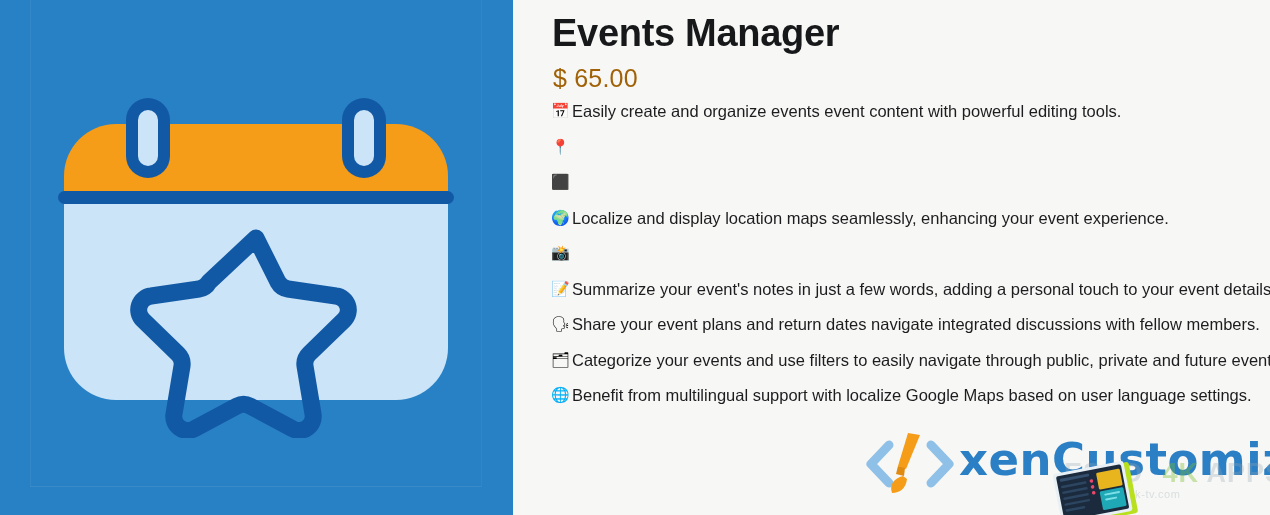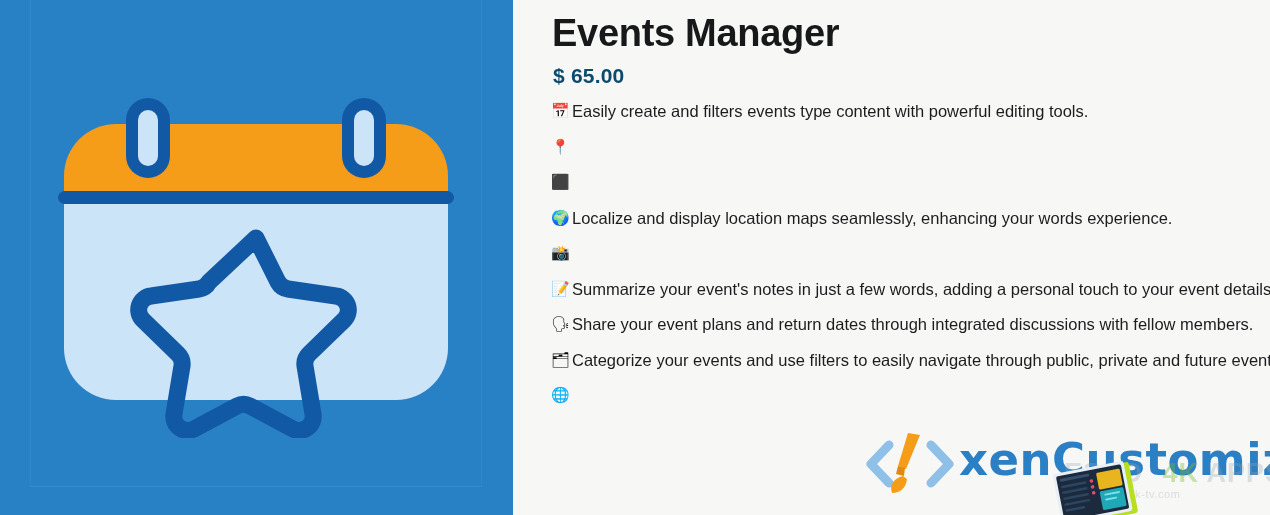--- a/index.html
+++ b/index.html
@@ -65,23 +65,23 @@
     font-size: 38px;
     font-weight: bold;
     color: #17181a;
     letter-spacing: -0.3px;
     white-space: nowrap;
   }
   .price {
     position: absolute;
     left: 40px;
     top: 64px;
-    font-size: 21px;
-    font-weight: bold;
-    color: #0c4a6e;
+    font-size: 25px;
+    font-weight: normal;
+    color: #a16207;
     letter-spacing: 0.2px;
     white-space: nowrap;
   }
 
   .features {
     position: absolute;
     left: 38px;
     top: 98px;
     right: 10px;
     list-style: none;
@@ -200,49 +200,50 @@
   </div>
 
   <div class="content">
 
     <div class="title">Events Manager</div>
     <div class="price">$ 65.00</div>
 
     <ul class="features">
       <li class="feature-row">
         <span class="feature-icon">📅</span>
-        <span class="feature-text">Easily create and filters events type content with powerful editing tools.</span>
+        <span class="feature-text">Easily create and organize events event content with powerful editing tools.</span>
       </li>
       <li class="feature-row">
         <span class="feature-icon">📍</span>
       </li>
       <li class="feature-row">
         <span class="feature-icon">⬛</span>
       </li>
       <li class="feature-row">
         <span class="feature-icon">🌍</span>
-        <span class="feature-text">Localize and display location maps seamlessly, enhancing your words experience.</span>
+        <span class="feature-text">Localize and display location maps seamlessly, enhancing your event experience.</span>
       </li>
       <li class="feature-row">
         <span class="feature-icon">📸</span>
       </li>
       <li class="feature-row">
         <span class="feature-icon">📝</span>
         <span class="feature-text">Summarize your event's notes in just a few words, adding a personal touch to your event details.</span>
       </li>
       <li class="feature-row">
         <span class="feature-icon">🗣</span>
-        <span class="feature-text">Share your event plans and return dates through integrated discussions with fellow members.</span>
+        <span class="feature-text">Share your event plans and return dates navigate integrated discussions with fellow members.</span>
       </li>
       <li class="feature-row">
         <span class="feature-icon">🗂</span>
         <span class="feature-text">Categorize your events and use filters to easily navigate through public, private and future events.</span>
       </li>
       <li class="feature-row">
         <span class="feature-icon">🌐</span>
+        <span class="feature-text">Benefit from multilingual support with localize Google Maps based on user language settings.</span>
       </li>
     </ul>
 
     <div class="logo">
       <div class="logo-mark">
         <svg viewBox="0 0 100 62" xmlns="http://www.w3.org/2000/svg">
           <path d="M27 12 L9 31 L27 50" fill="none" stroke="#8fc0e8" stroke-width="9" stroke-linecap="round" stroke-linejoin="round"></path>
           <path d="M69 12 L87 31 L69 50" fill="none" stroke="#8fc0e8" stroke-width="9" stroke-linecap="round" stroke-linejoin="round"></path>
           <path d="M58 2 L44 36 L36 33 L46 0 Z" fill="#f59c18"></path>
           <path d="M43 35 L36 33 L34 41 L42 43 Z" fill="#e08a10"></path>

